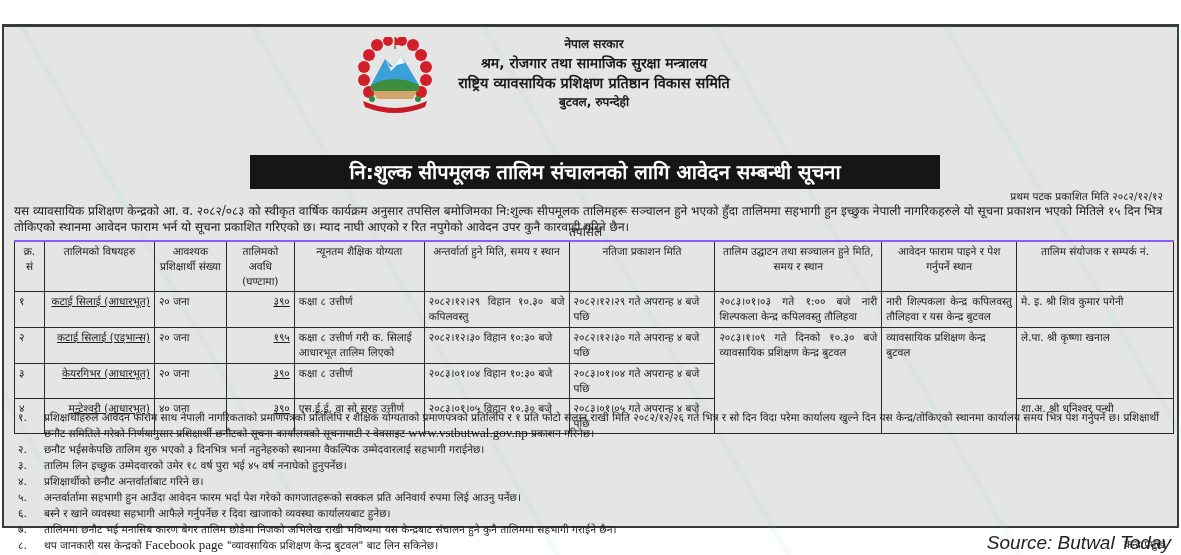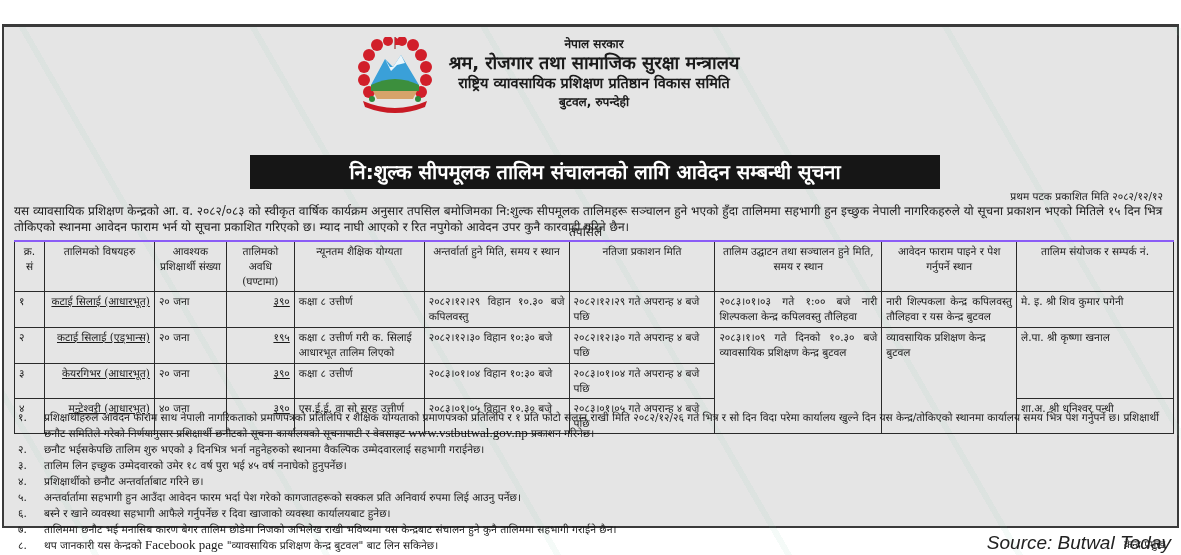--- a/index.html
+++ b/index.html
@@ -12,21 +12,21 @@
   }
   .watermark-stripes {
     position: absolute; left: 0; top: 0; width: 1181px; height: 555px; pointer-events: none; opacity: 0.08;
     background: repeating-linear-gradient(60deg, transparent 0 90px, #7ec8a8 90px 96px, transparent 96px 200px);
   }
 
   .header { position: absolute; left: 0; top: 4px; width: 1177px; height: 118px; }
   .emblem { position: absolute; left: 351px; top: 6px; width: 80px; height: 76px; }
   .gov-lines { position: absolute; left: 430px; top: 4px; width: 330px; text-align: center; font-family: "DejaVu Sans", sans-serif; font-weight: bold; line-height: 20px; }
   .gov-lines .l0 { font-size: 12px; line-height: 18px; }
-  .gov-lines .l1 { font-size: 18px; }
+  .gov-lines .l1 { font-size: 14px; }
   .gov-lines .l2 { font-size: 14.5px; }
   .gov-lines .l3 { font-size: 14.5px; }
   .gov-lines .l4 { font-size: 14.5px; }
   .gov-lines .l5 { font-size: 12px; line-height: 18px; }
   
   .gov-lines { left: 380px; width: 420px; }
 
   .title-bar {
     position: absolute; left: 246px; top: 128px; width: 690px; height: 34px;
     background: #161616; color: #fff; font-family: "DejaVu Sans", sans-serif;

